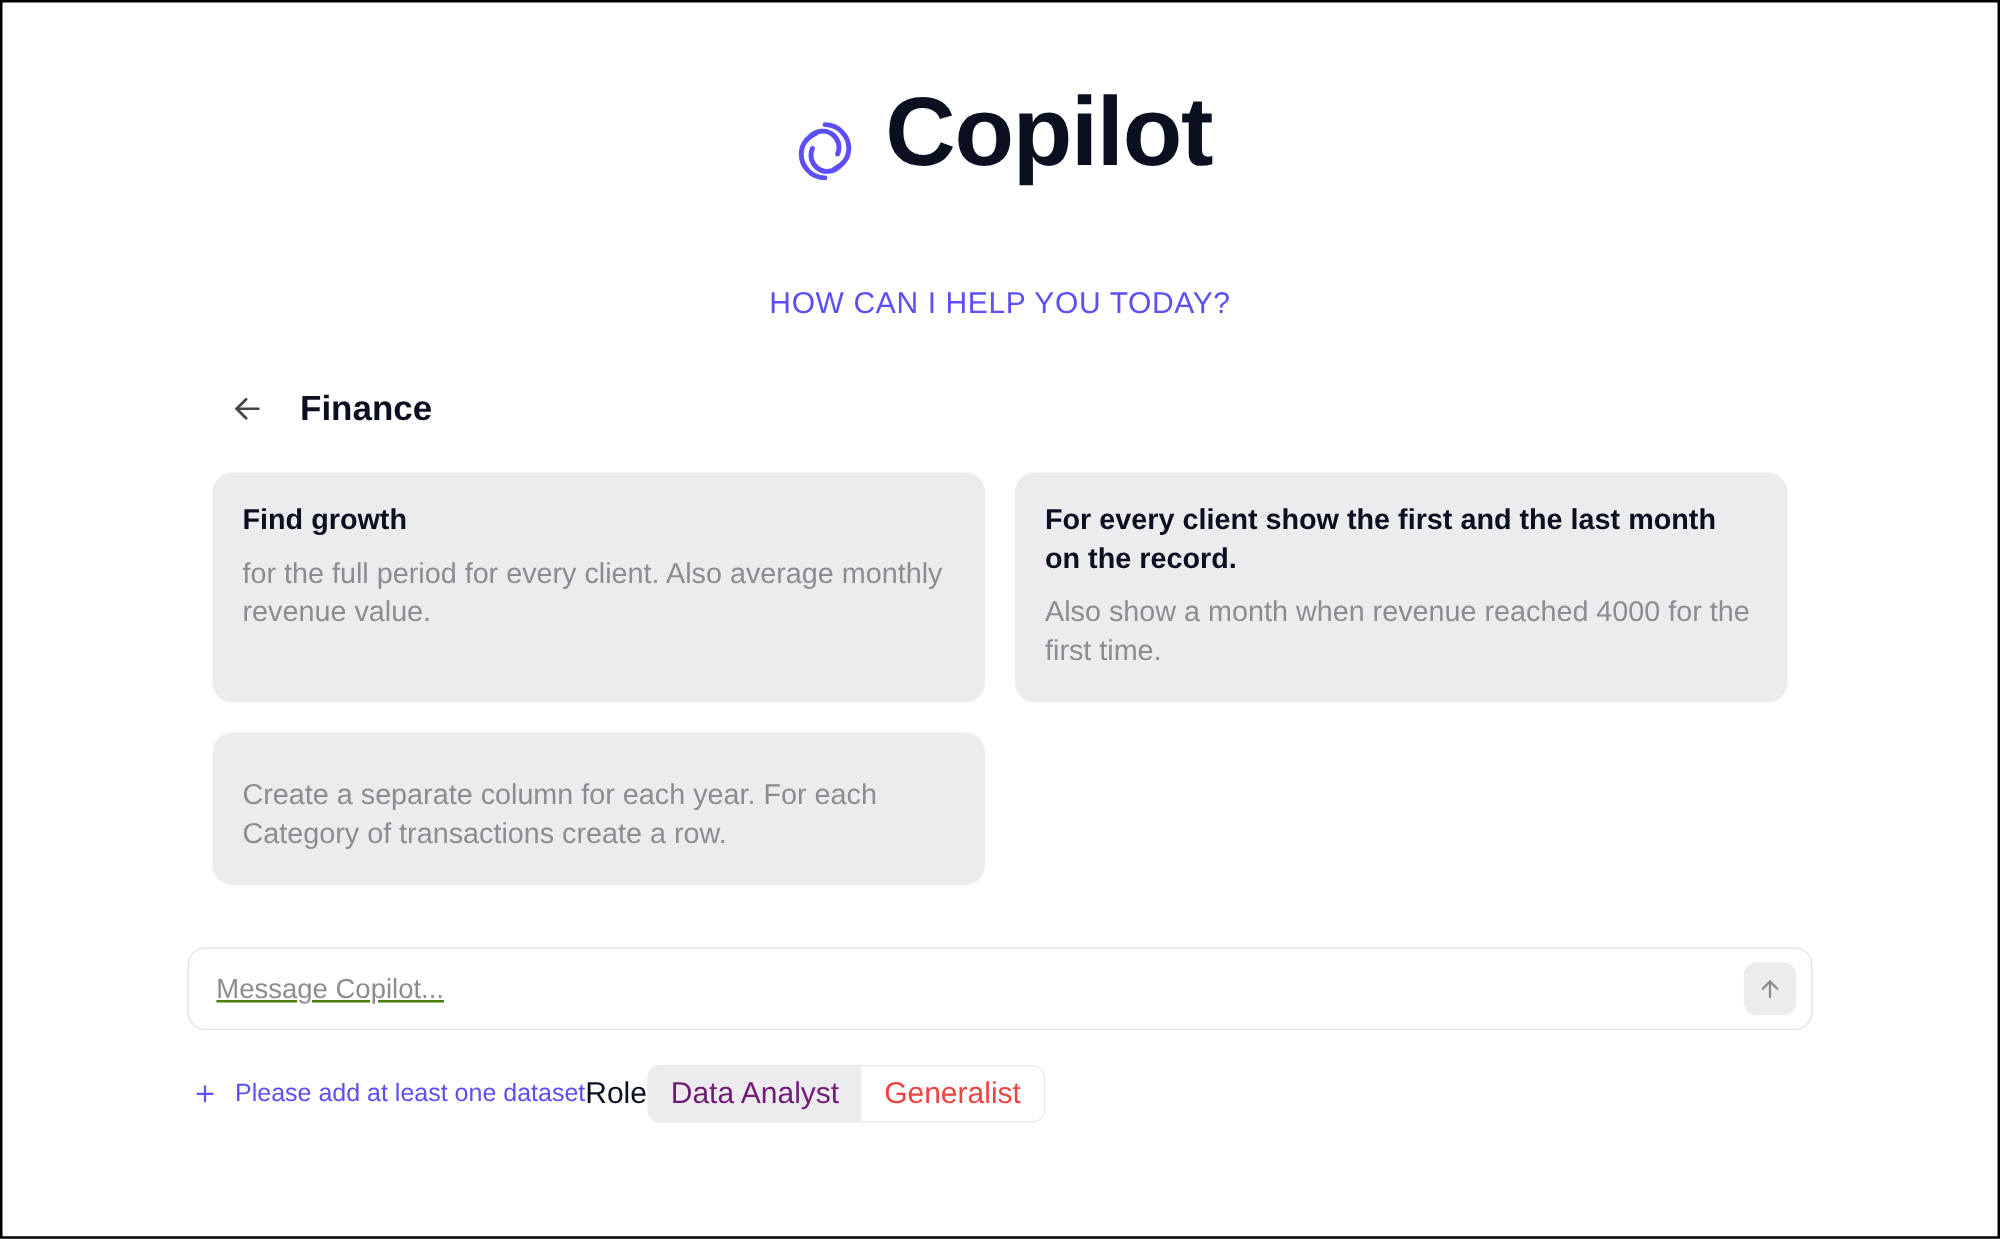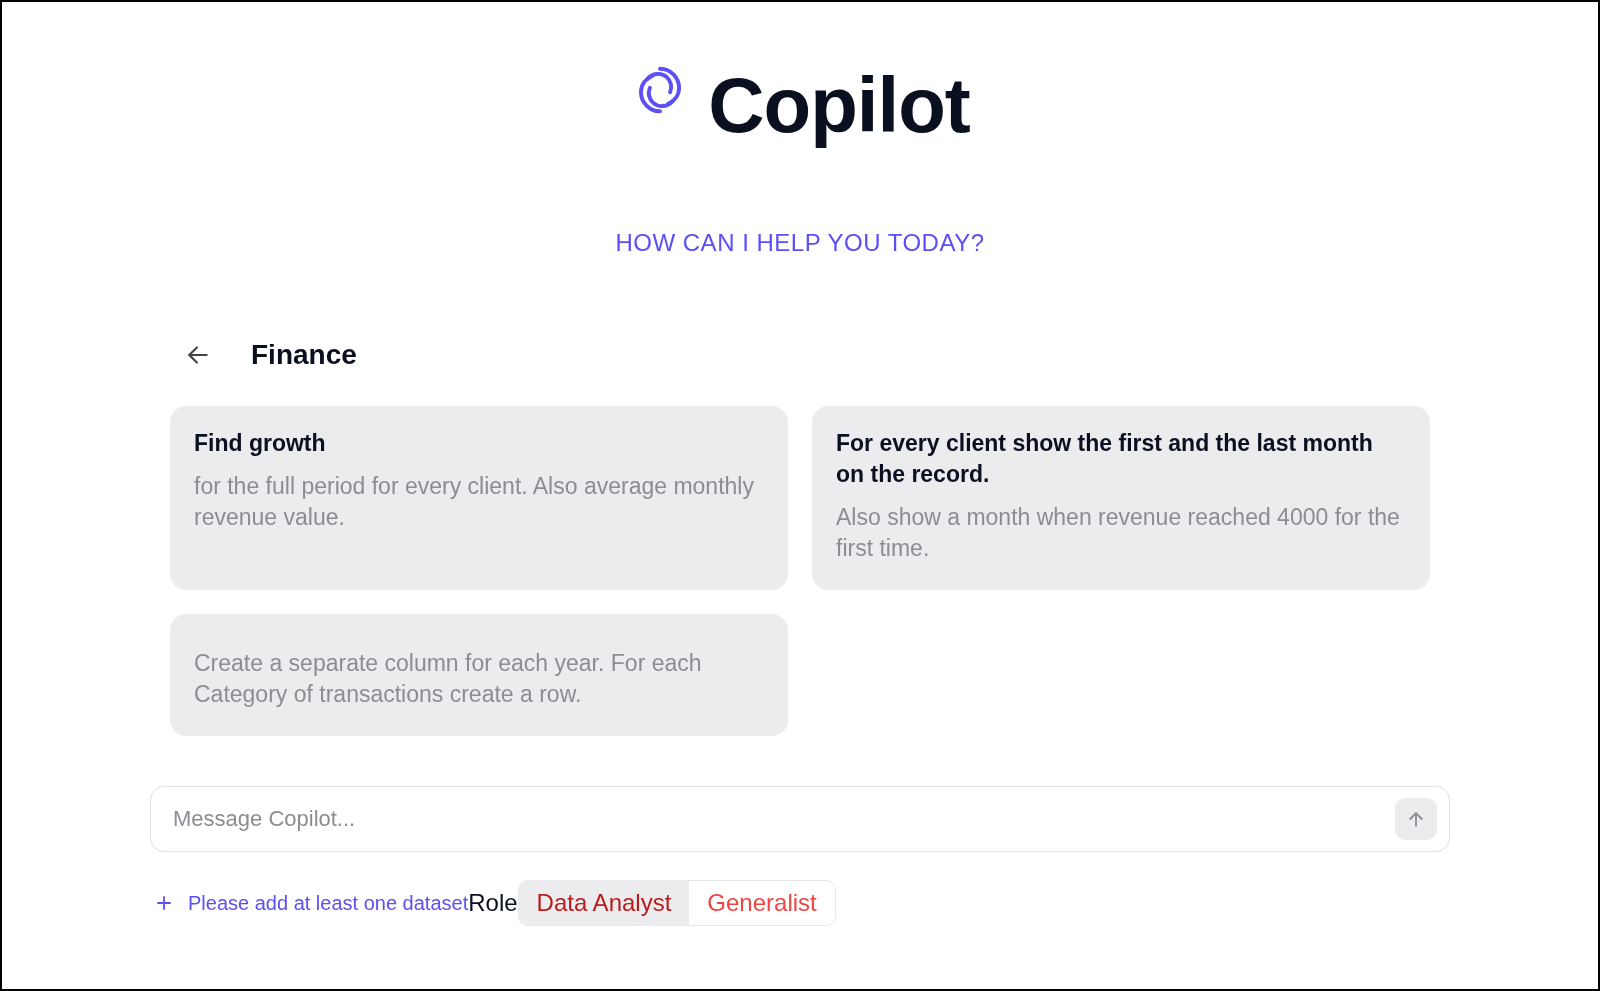--- a/index.html
+++ b/index.html
@@ -12,21 +12,21 @@
     min-height: 991px;
     width: 1600px;
     position: relative;
   }
   .page {
     width: 100%;
     padding-top: 50px;
   }
   .brand {
     display: flex;
-    align-items: flex-start;
+    align-items: flex-end;
     justify-content: center;
     gap: 18px;
     margin-top: 8px;
   }
   .brand .logo-icon {
     width: 60px; height: 60px;
     display: inline-flex; align-items: center; justify-content: center;
   }
   .brand h1 {
     font-size: 78px;
@@ -38,22 +38,22 @@
     text-align: center;
     color: #5B4FF5;
     font-size: 24px;
     letter-spacing: 0.5px;
     margin-top: 78px;
     font-weight: 500;
   }
   .section-headline {
     display: flex;
     align-items: center;
-    gap: 39px;
-    margin: 82px auto 0;
+    gap: 28px;
+    margin: 54px auto 0;
     width: 1280px;
     padding-left: 24px;
   }
   .back-btn {
     width: 28px; height: 28px;
     display: inline-flex; align-items: center; justify-content: center;
     color: #444;
     cursor: pointer;
   }
   .section-headline h2 {
@@ -97,22 +97,23 @@
     border: 1px solid #E1E1E6;
     border-radius: 14px;
     padding: 10px 12px 10px 22px;
     height: 66px;
   }
   .input-wrap input[type="text"] {
     flex: 1;
     border: none;
     outline: none;
     font-size: 22px;
-    color: #3b82f6;
+    color: #4d7c0f;
     background: transparent;
+    text-decoration: underline;
   }
   .input-wrap input[type="text"]::placeholder { color: #8C8C93; }
   .send-btn {
     width: 42px; height: 42px;
     border-radius: 10px;
     background: #ECECEE;
     display: inline-flex; align-items: center; justify-content: center;
     cursor: pointer;
     color: #8C8C93;
   }
@@ -153,21 +154,21 @@
     overflow: hidden;
   }
   .role-segmented .seg {
     padding: 8px 18px;
     cursor: pointer;
     color: #ef4444;
     background: #fff;
   }
   .role-segmented .seg.active {
     background: #ECECEE;
-    color: #b91c1c;
+    color: #701a75;
   }
 </style>
 </head>
 <body>
 
 <div class="page">
   <div class="brand">
     <span class="logo-icon">
       <svg viewBox="0 0 100 100" width="56" height="56" fill="none" stroke="#5B4FF5" stroke-width="7" stroke-linecap="round">
         <path d="M50 12c20 0 34 17 34 34 0 13-8 24-20 29"></path>

